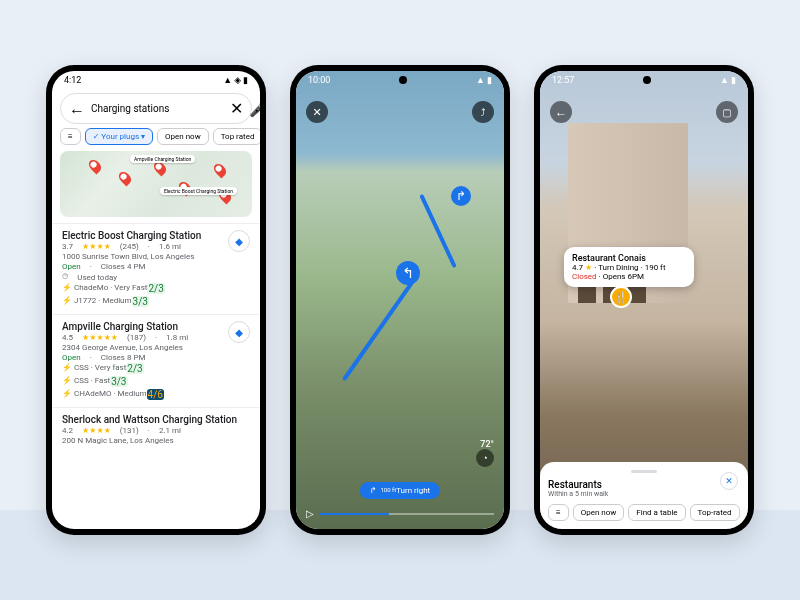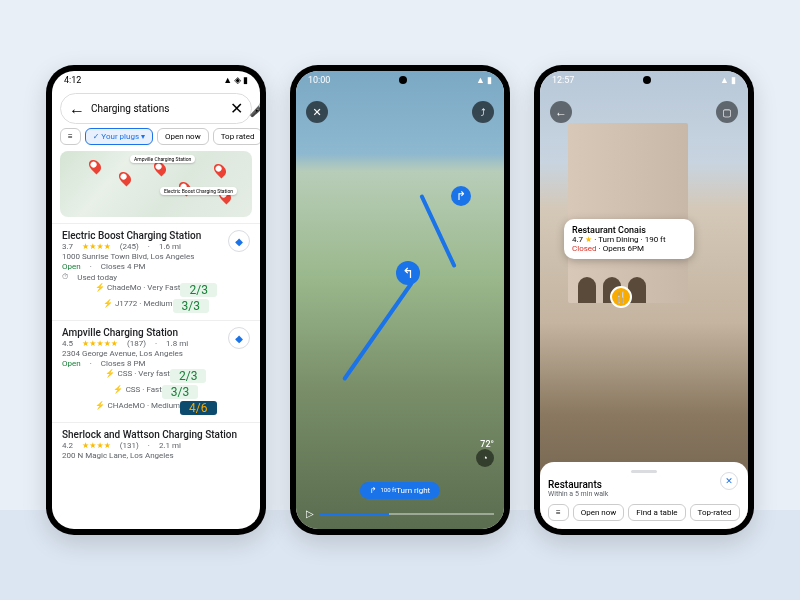--- a/index.html
+++ b/index.html
@@ -19,38 +19,38 @@
 .map{margin:0 8px 6px;height:66px;border-radius:8px;background:linear-gradient(130deg,#d4e4d4 0%,#e8f0e8 30%,#dde8dd 60%,#e5ede5 100%);position:relative;overflow:hidden}
 .pin{position:absolute;width:10px;height:14px;background:#ea4335;border-radius:50% 50% 50% 0;transform:rotate(-45deg)}
 .pin::after{content:'';position:absolute;top:2px;left:2px;width:6px;height:6px;background:#fff;border-radius:50%}
 .maplabel{position:absolute;background:#fff;border-radius:8px;font-size:5px;padding:1px 4px;box-shadow:0 1px 2px rgba(0,0,0,.2)}
 .result{padding:6px 10px;border-top:1px solid #eee}
 .rtitle{font-size:10px;font-weight:500;color:#202124}
 .rline{display:flex;align-items:center;gap:9px;font-size:8px;color:#5f6368;margin-top:1px}
 .stars{color:#fbbc04;font-size:8px}
 .green{color:#188038}
 .dirbtn{float:right;width:22px;height:22px;border:1px solid #dadce0;border-radius:50%;display:flex;align-items:center;justify-content:center;color:#1a73e8;font-size:10px}
-.connector{display:flex;justify-content:center;font-size:8px;color:#5f6368;padding:1px 0}
-.ratio{font-size:12px;padding:0 9px;border-radius:3px}
+.connector{display:flex;justify-content:flex-start;font-size:8px;color:#5f6368;padding:1px 0}
+.ratio{font-size:10px;padding:0 1px;border-radius:3px}
 .ratio.g{color:#188038;background:#e6f4ea}
 .ratio.y{color:#f9ab00;background:#0c4a6e}
 .nav-img{position:absolute;inset:0;background:linear-gradient(180deg,#7ba8c4 0%,#8db8d0 18%,#b8cdb8 22%,#9ab88c 45%,#788d68 70%,#5a6d4f 100%)}
 .route{position:absolute;width:4px;background:#1a73e8;border-radius:2px}
 .turnpill{position:absolute;bottom:30px;left:50%;transform:translateX(-50%);background:#1a73e8;color:#fff;font-size:8px;padding:4px 10px;border-radius:14px;display:flex;align-items:center;gap:4px}
 .closebtn{position:absolute;top:30px;left:10px;width:22px;height:22px;background:rgba(0,0,0,.6);border-radius:50%;color:#fff;display:flex;align-items:center;justify-content:center;font-size:11px}
 .sharebtn{position:absolute;top:30px;right:10px;width:22px;height:22px;background:rgba(0,0,0,.6);border-radius:50%;color:#fff;display:flex;align-items:center;justify-content:center;font-size:10px}
 .temp{position:absolute;bottom:80px;right:10px;color:#fff;font-size:9px;font-weight:500}
 .tempicon{position:absolute;bottom:62px;right:10px;width:18px;height:18px;background:rgba(0,0,0,.5);border-radius:50%;display:flex;align-items:center;justify-content:center;color:#fff;font-size:9px}
 .player{position:absolute;bottom:10px;left:0;right:0;display:flex;align-items:center;gap:6px;padding:0 10px}
 .player .line{flex:1;height:2px;background:rgba(255,255,255,.4);position:relative}
 .player .prog{height:100%;width:40%;background:#1a73e8}
 .street{position:absolute;inset:0;background:linear-gradient(180deg,#b8c8d8 0%,#c8d4e0 20%,#d4c8b8 30%,#c4b4a0 55%,#8a7860 75%,#6a5a48 100%)}
 .bldg{position:absolute;top:52px;left:28px;width:120px;height:180px;background:linear-gradient(90deg,#d8c8b8,#c8b8a8);border-radius:2px}
 .arch{position:absolute;width:18px;height:26px;background:#5a4a3a;border-radius:9px 9px 0 0}
-.callout{position:absolute;top:148px;left:24px;background:#fff;border-radius:10px;padding:6px 8px;font-size:8px;box-shadow:0 2px 8px rgba(0,0,0,.25);min-width:130px}
+.callout{position:absolute;top:176px;left:24px;background:#fff;border-radius:10px;padding:6px 8px;font-size:8px;box-shadow:0 2px 8px rgba(0,0,0,.25);min-width:130px}
 .callout .t{font-weight:500;font-size:9px}
 .poi-pin{position:absolute;top:215px;left:70px;width:22px;height:22px;background:#f9ab00;border-radius:50%;display:flex;align-items:center;justify-content:center;color:#fff;font-size:11px;border:2px solid #fff}
 .backbtn{position:absolute;top:30px;left:10px;width:22px;height:22px;background:rgba(0,0,0,.5);border-radius:50%;color:#fff;display:flex;align-items:center;justify-content:center;font-size:12px}
 .msgbtn{position:absolute;top:30px;right:10px;width:22px;height:22px;background:rgba(0,0,0,.5);border-radius:50%;color:#fff;display:flex;align-items:center;justify-content:center;font-size:10px}
 .sheet{position:absolute;bottom:0;left:0;right:0;background:#fff;border-radius:14px 14px 0 0;padding:8px}
 .sheet .handle{width:26px;height:3px;background:#dadce0;border-radius:2px;margin:0 auto 6px}
 .sheet h4{font-size:10px;font-weight:500}
 .sheet .sub{font-size:7px;color:#5f6368}
 .sheet .xbtn{position:absolute;top:10px;right:10px;width:18px;height:18px;border:1px solid #dadce0;border-radius:50%;color:#1a73e8;display:flex;align-items:center;justify-content:center;font-size:9px}
 .sheet .chips{padding:6px 0 0}

